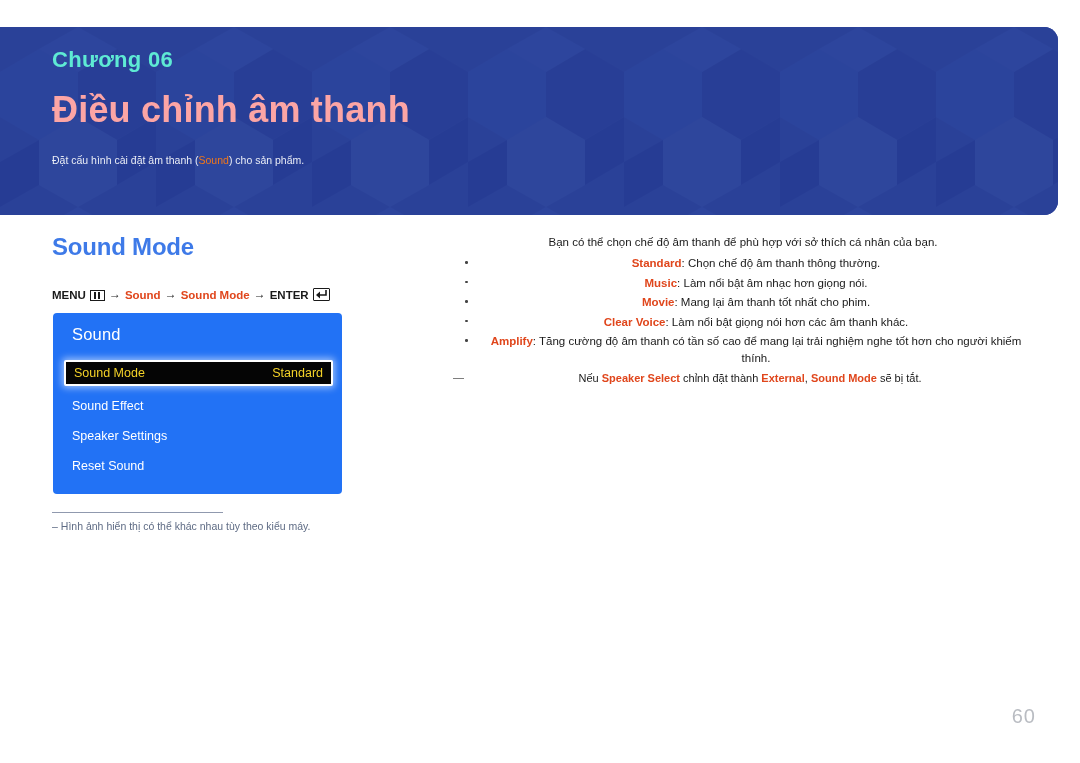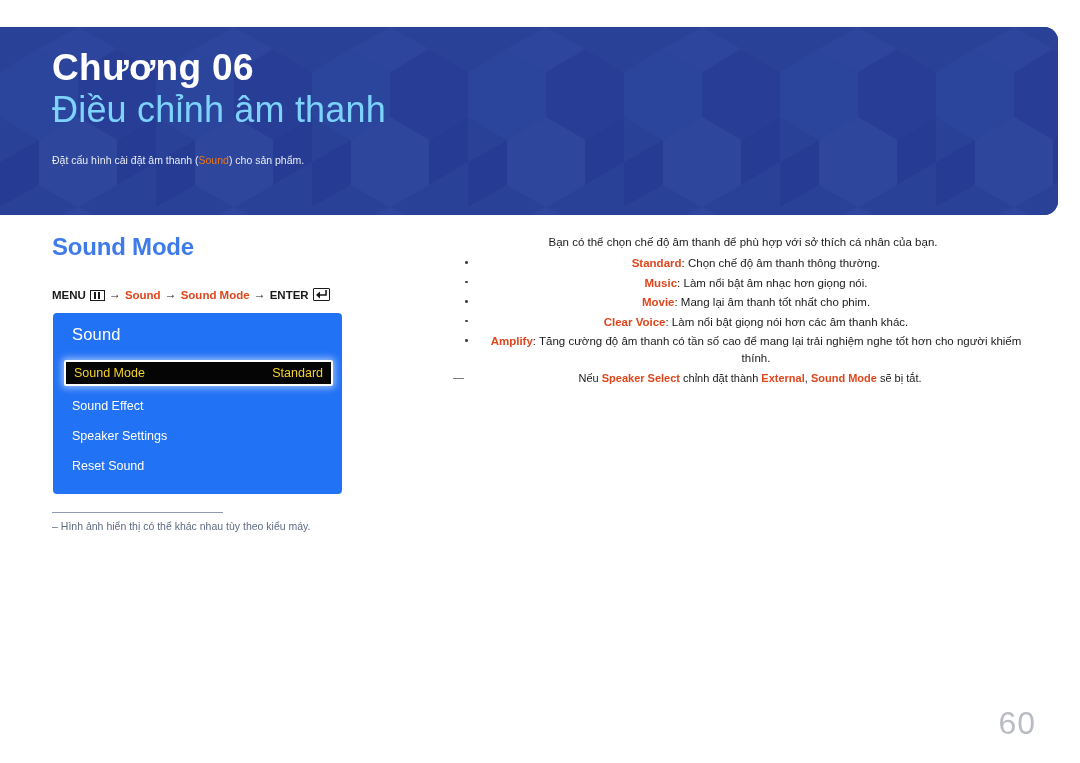--- a/index.html
+++ b/index.html
@@ -35,33 +35,33 @@
     position: absolute;
     left: 52px;
     top: 0;
     right: 0;
     bottom: 0;
   }
   .chapter-line {
     position: absolute;
     left: 0;
     top: 20px;
-    color: #ffffff;
-    font-size: 37px;
+    color: #5eead4;
+    font-size: 22px;
     font-weight: bold;
     letter-spacing: 0.3px;
     white-space: nowrap;
   }
   .chapter-title {
     position: absolute;
     left: 0;
     top: 62px;
-    color: #7dd3fc;
+    color: #fca5a5;
     font-size: 36px;
-    font-weight: normal;
+    font-weight: bold;
     letter-spacing: 0.2px;
     white-space: nowrap;
   }
   .header-sub {
     position: absolute;
     left: 0;
     top: 127px;
     color: #e9ecf5;
     font-size: 10.5px;
     white-space: nowrap;
@@ -242,21 +242,21 @@
     top: -1px;
     color: #555;
   }
   .note b { color: #e0461c; font-weight: bold; }
 
   
   .page-number {
     position: absolute;
     right: 44px;
     top: 705px;
-    font-size: 32px;
+    font-size: 20px;
     color: #b9bcc2;
     letter-spacing: 1px;
   }
 </style>
 </head>
 <body>
 
 <div class="header-banner">
   <svg class="header-pattern" width="1058" height="188" viewBox="0 0 1058 188" preserveAspectRatio="none">
     <defs>

